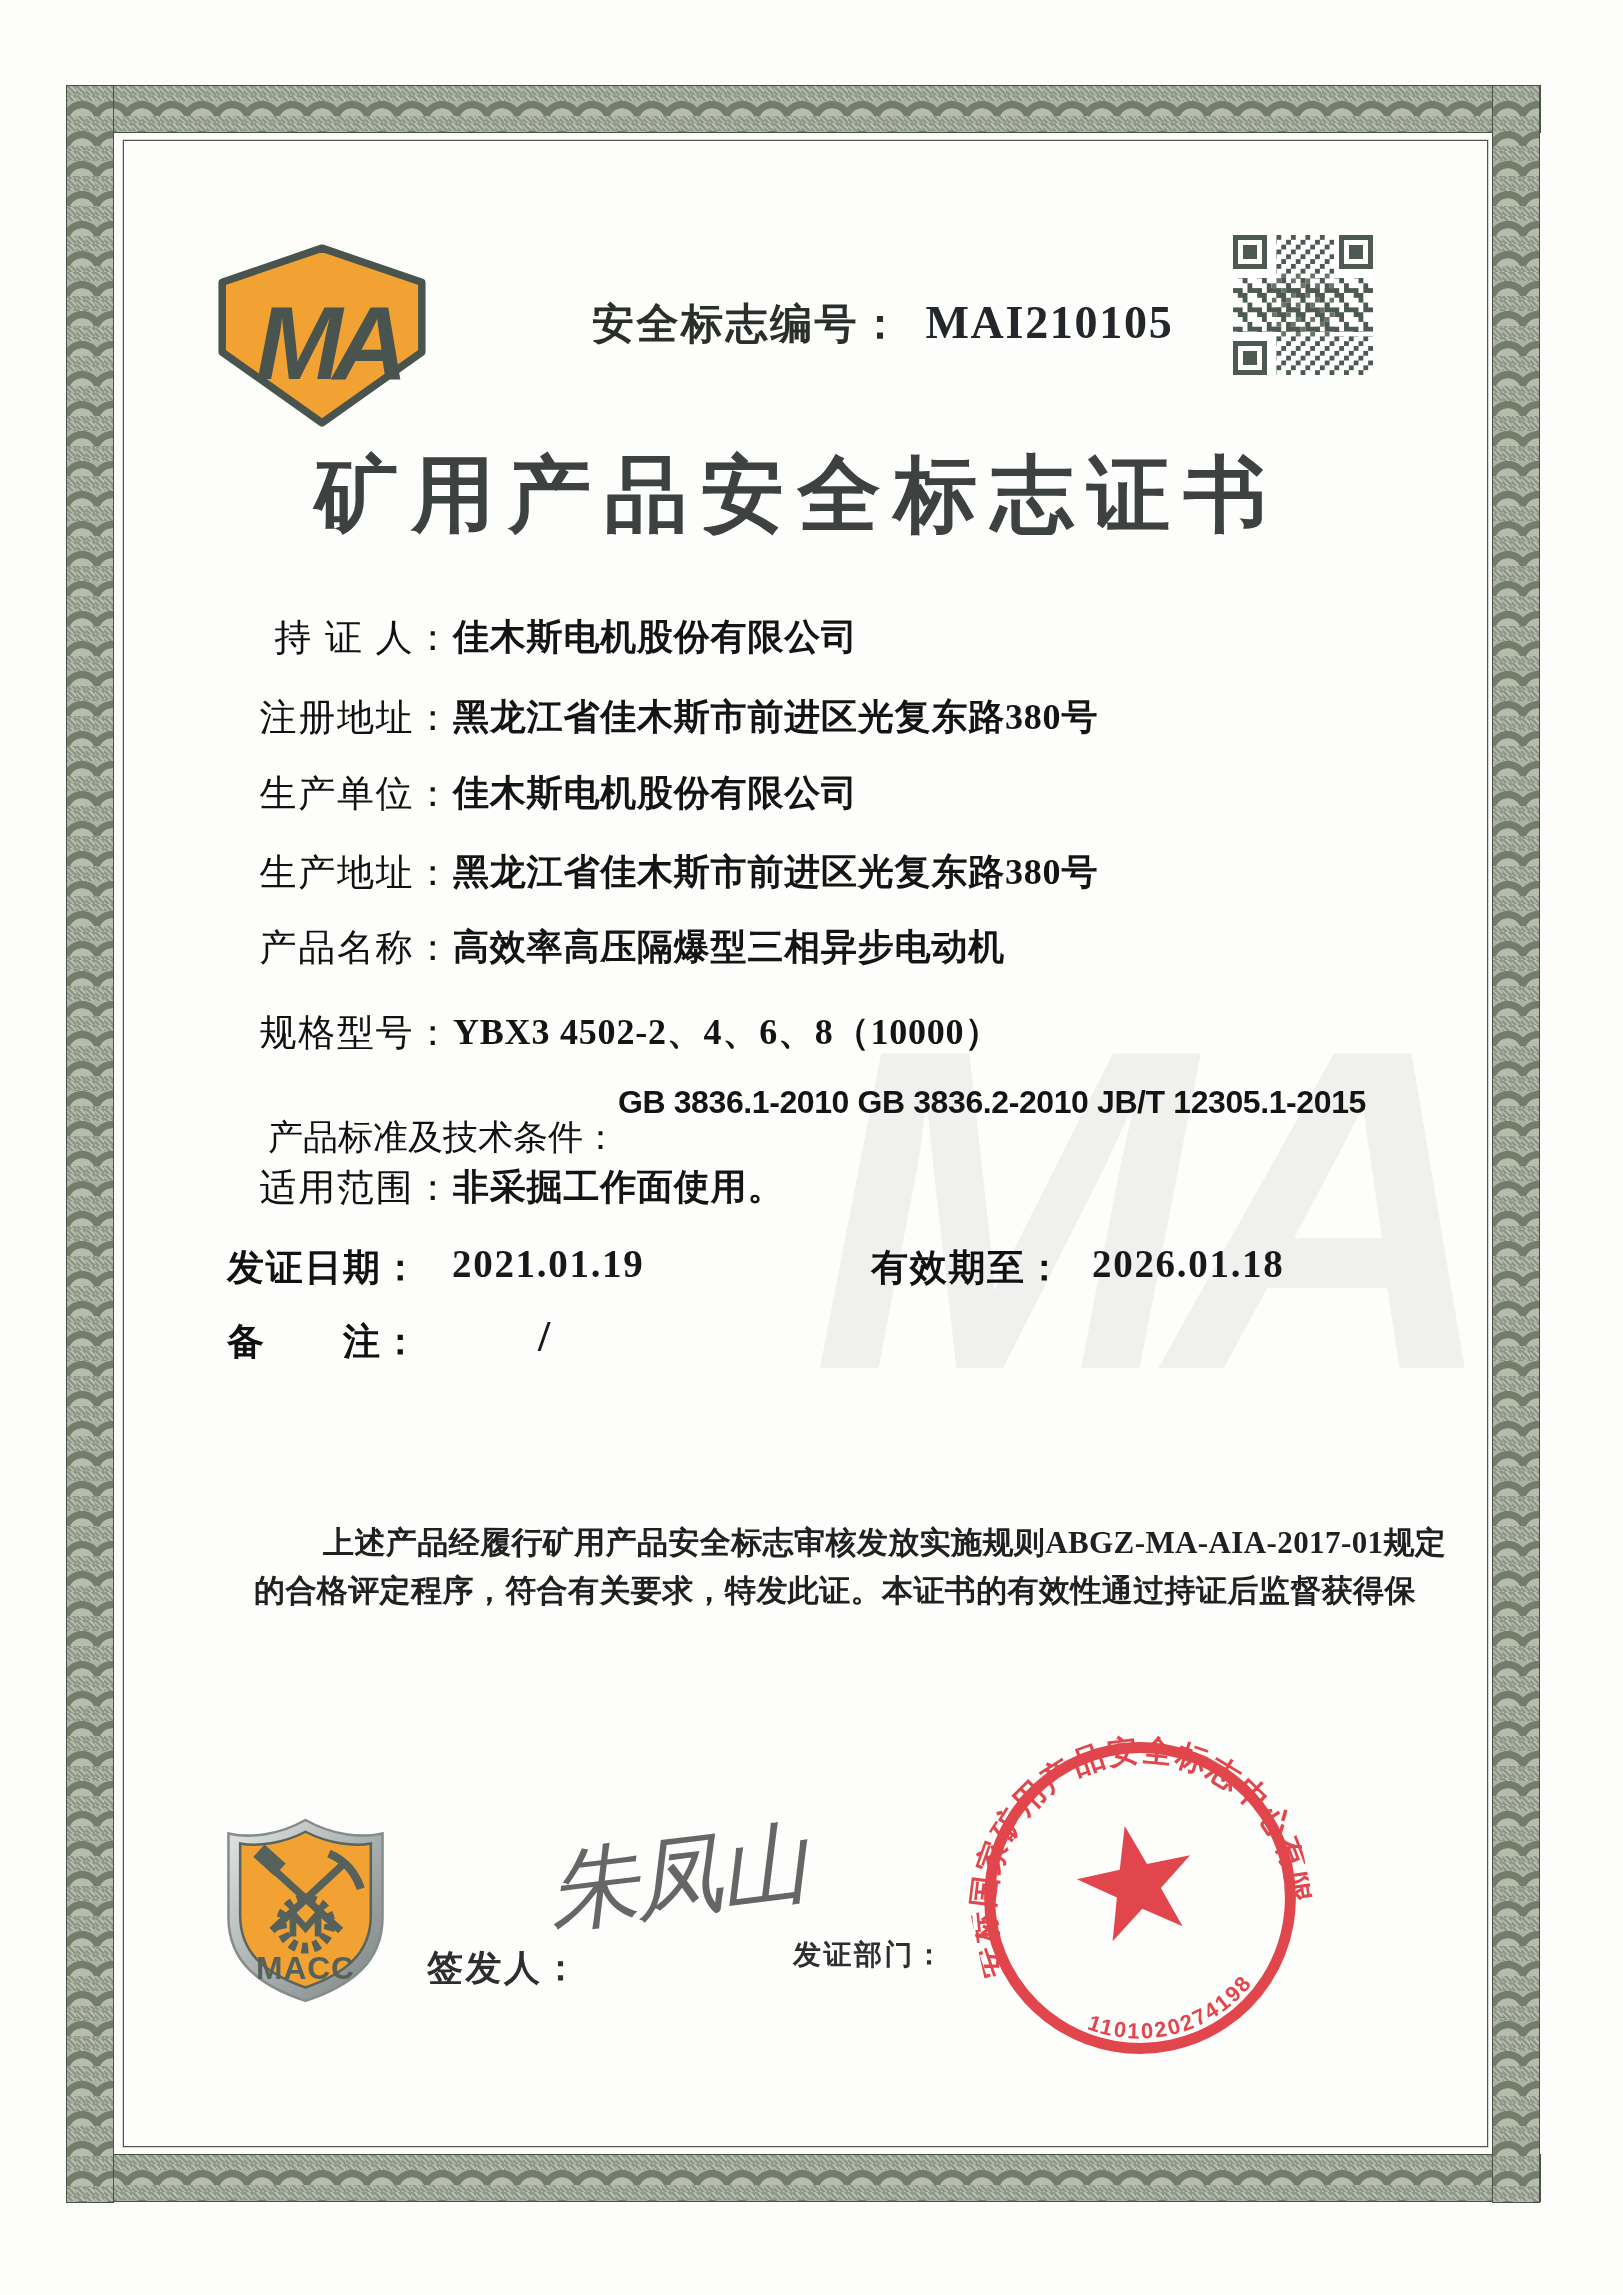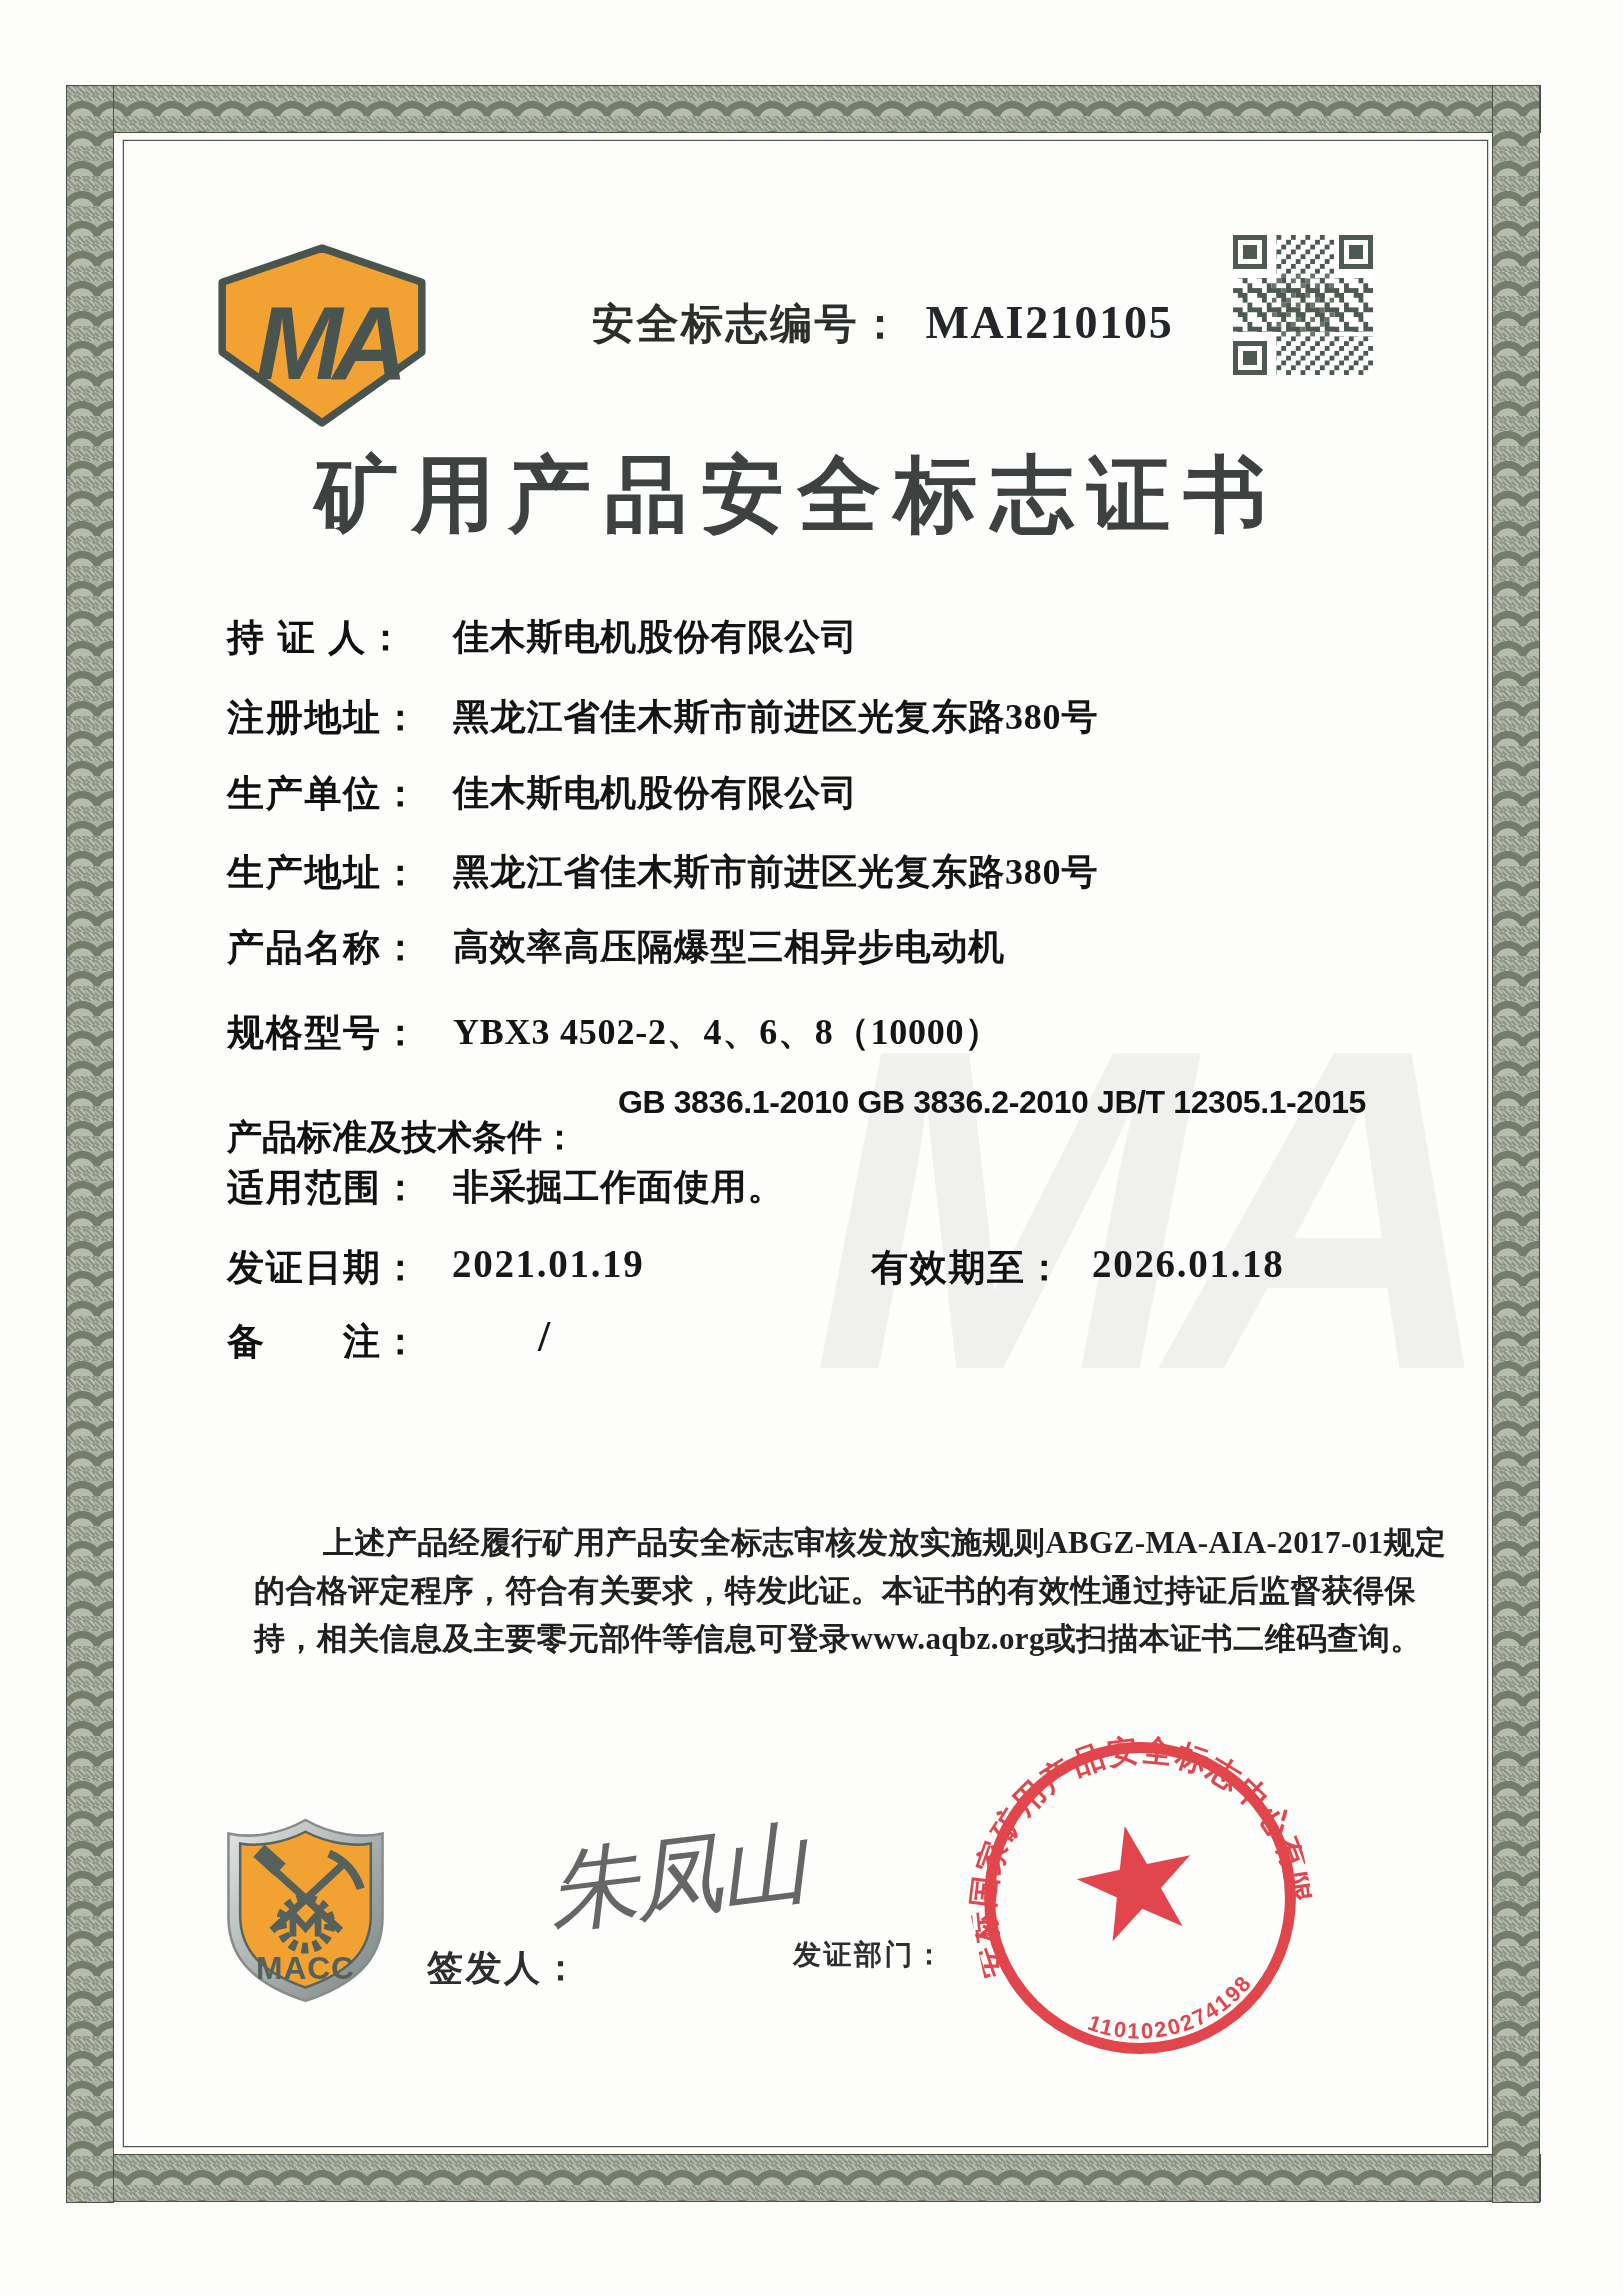--- a/index.html
+++ b/index.html
@@ -28,22 +28,22 @@
   #certno .lb{font-size:42px;font-weight:bold;letter-spacing:2.5px;color:#2b2f2c;}
   #certno .vv{font-family:"Liberation Serif",serif;font-size:46px;font-weight:600;letter-spacing:1.7px;
     color:#23262a;margin-left:22px;}
   #ma-badge{position:absolute;left:213px;top:244px;width:218px;height:183px;}
   #qr{position:absolute;left:1232px;top:235px;width:142px;height:140px;}
   
   #title{left:315px;top:440px;font-family:"Liberation Serif",serif;font-weight:bold;
     font-size:83px;letter-spacing:13.5px;color:#3d4140;}
   
   .row{position:absolute;left:227px;white-space:nowrap;}
-  .row .lb{display:inline-block;min-width:226px;font-size:37px;font-weight:bold;
-    letter-spacing:1.7px;color:#111;vertical-align:top;}
+  .row .lb{display:inline-block;min-width:226px;font-size:37px;font-weight:normal;
+    letter-spacing:1.7px;color:#111;vertical-align:top;text-align:right;}
   .row .val{font-family:"Liberation Serif",serif;font-size:36px;font-weight:bold;color:#141414;
     letter-spacing:0.8px;vertical-align:top;}
   .row.long .lb{min-width:391px;font-size:35px;letter-spacing:0;margin-top:30px;}
   .row.long .val{font-family:"Liberation Sans",sans-serif;font-size:32px;letter-spacing:-0.4px;}
   .dlabel{font-size:37px;font-weight:bold;letter-spacing:1.7px;color:#111;}
   .dnum{font-family:"Liberation Serif",serif;font-size:39px;font-weight:bold;letter-spacing:1.7px;color:#18181c;}
   
   .stline{position:absolute;font-family:"Liberation Serif",serif;font-size:31px;font-weight:600;
     color:#202020;letter-spacing:0.4px;white-space:nowrap;}
   
@@ -146,21 +146,20 @@
   <div class="abs dlabel" style="left:227px;top:1243px">发证日期：</div>
   <div class="abs dnum" style="left:452px;top:1241px">2021.01.19</div>
   <div class="abs dlabel" style="left:871px;top:1243px">有效期至：</div>
   <div class="abs dnum" style="left:1092px;top:1241px">2026.01.18</div>
 
   <div class="abs dlabel" style="left:227px;top:1317px">备　　注：</div>
   <div class="abs dnum" style="left:538px;top:1311px;font-size:44px">/</div>
 
   <div class="stline" style="left:323px;top:1522px">上述产品经履行矿用产品安全标志审核发放实施规则ABGZ-MA-AIA-2017-01规定</div>
   <div class="stline" style="left:254px;top:1570px">的合格评定程序，符合有关要求，特发此证。本证书的有效性通过持证后监督获得保</div>
-  <div class="stline" style="left:254px;top:1618px">持，相关信息及主要零元部件等信息可登录www.aqbz.org或扫描本证书二维码查询。</div>
 
   <svg id="macc" viewBox="0 0 240 240">
     <defs>
       <linearGradient id="silver" x1="0" y1="0" x2="1" y2="1">
         <stop offset="0" stop-color="#e3e6e5"></stop>
           <stop offset=".5" stop-color="#aab1b0"></stop>
           <stop offset="1" stop-color="#7d8584"></stop>
       </linearGradient>
     </defs>
     <path d="M120 6 C152 24 186 28 212 22 L212 122 C212 176 174 204 120 222 C66 204 28 176 28 122 L28 22 C54 28 88 24 120 6 Z" fill="url(#silver)" stroke="#858c8b" stroke-width="3"></path>

